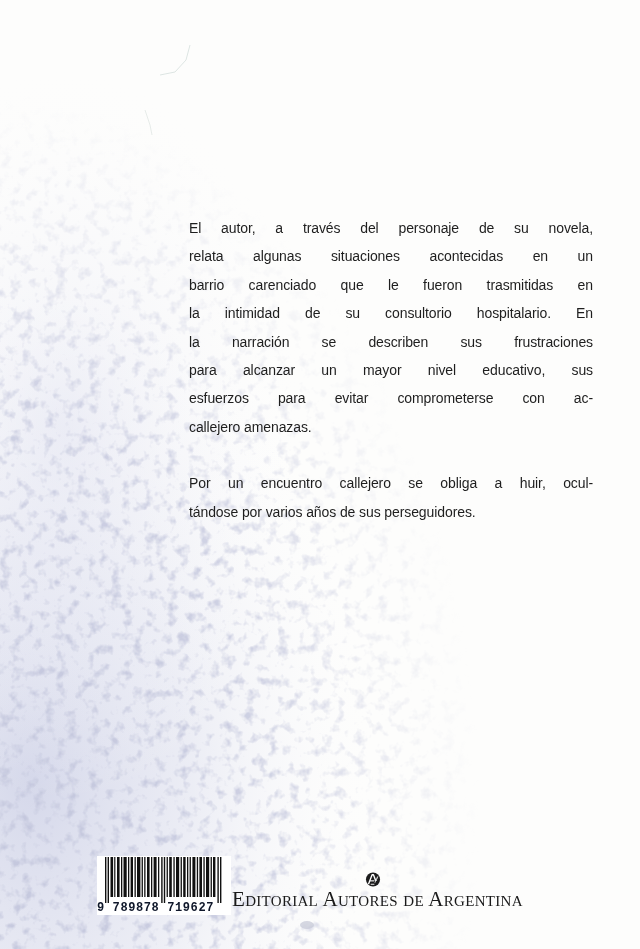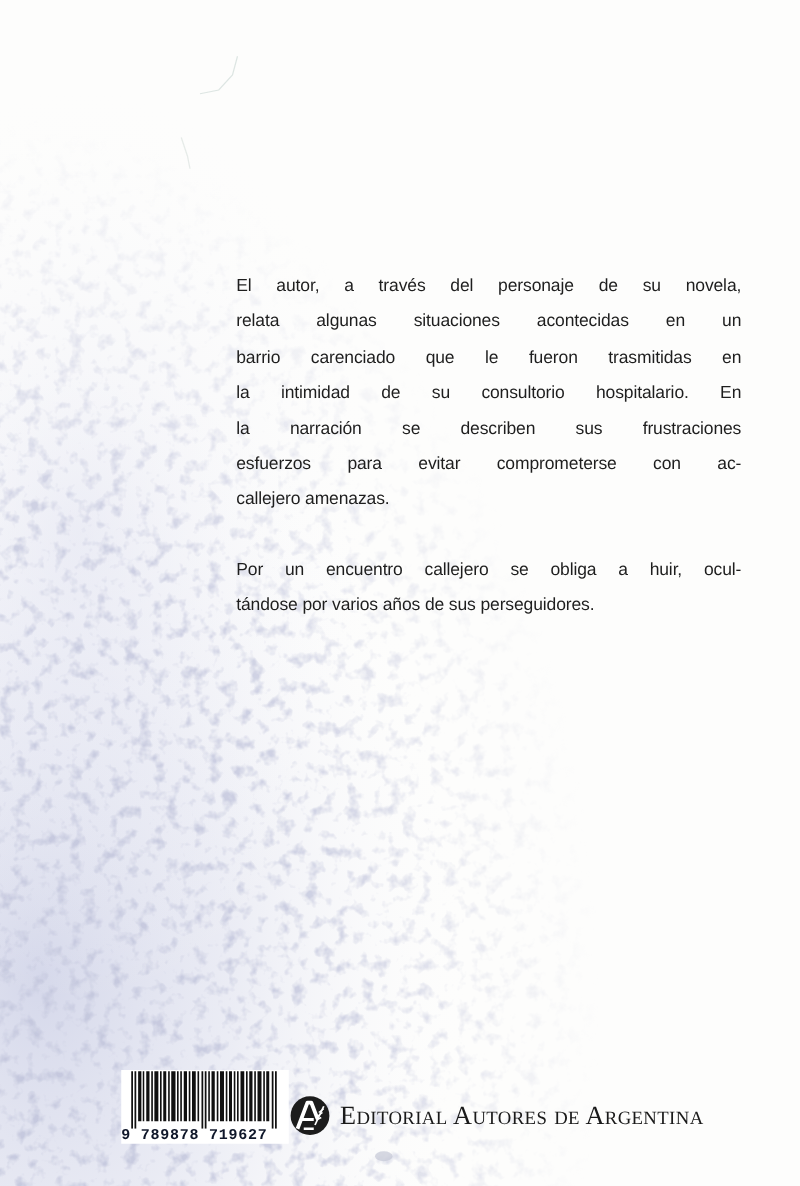--- a/index.html
+++ b/index.html
@@ -69,20 +69,21 @@
     letter-spacing: 0.6px;
     white-space: nowrap;
   }
   .publisher {
     position: absolute;
     left: 232px;
     top: 872px;
     display: flex;
     align-items: center;
     height: 40px;
+    flex-direction: column;
   }
   .publisher-logo {
     width: 32px;
     height: 33px;
     margin-right: 8px;
   }
   .publisher-name {
     font-family: "Liberation Serif", "DejaVu Serif", serif;
     font-size: 21px;
     color: #1a1a1a;
@@ -144,20 +145,21 @@
 
 <main>
 
   <section class="blurb">
     <p>
       <span class="line">El autor, a través del personaje de su novela,</span>
       <span class="line">relata algunas situaciones acontecidas en un</span>
       <span class="line">barrio carenciado que le fueron trasmitidas en</span>
       <span class="line">la intimidad de su consultorio hospitalario. En</span>
       <span class="line">la narración se describen sus frustraciones</span>
+      <span class="line">para alcanzar un mayor nivel educativo, sus</span>
       <span class="line">esfuerzos para evitar comprometerse con ac-</span>
       <span class="line last">callejero amenazas.</span>
     </p>
     <p>
       <span class="line">Por un encuentro callejero se obliga a huir, ocul-</span>
       <span class="line last">tándose por varios años de sus perseguidores.</span>
     </p>
   </section>
 
   <div class="barcode">

